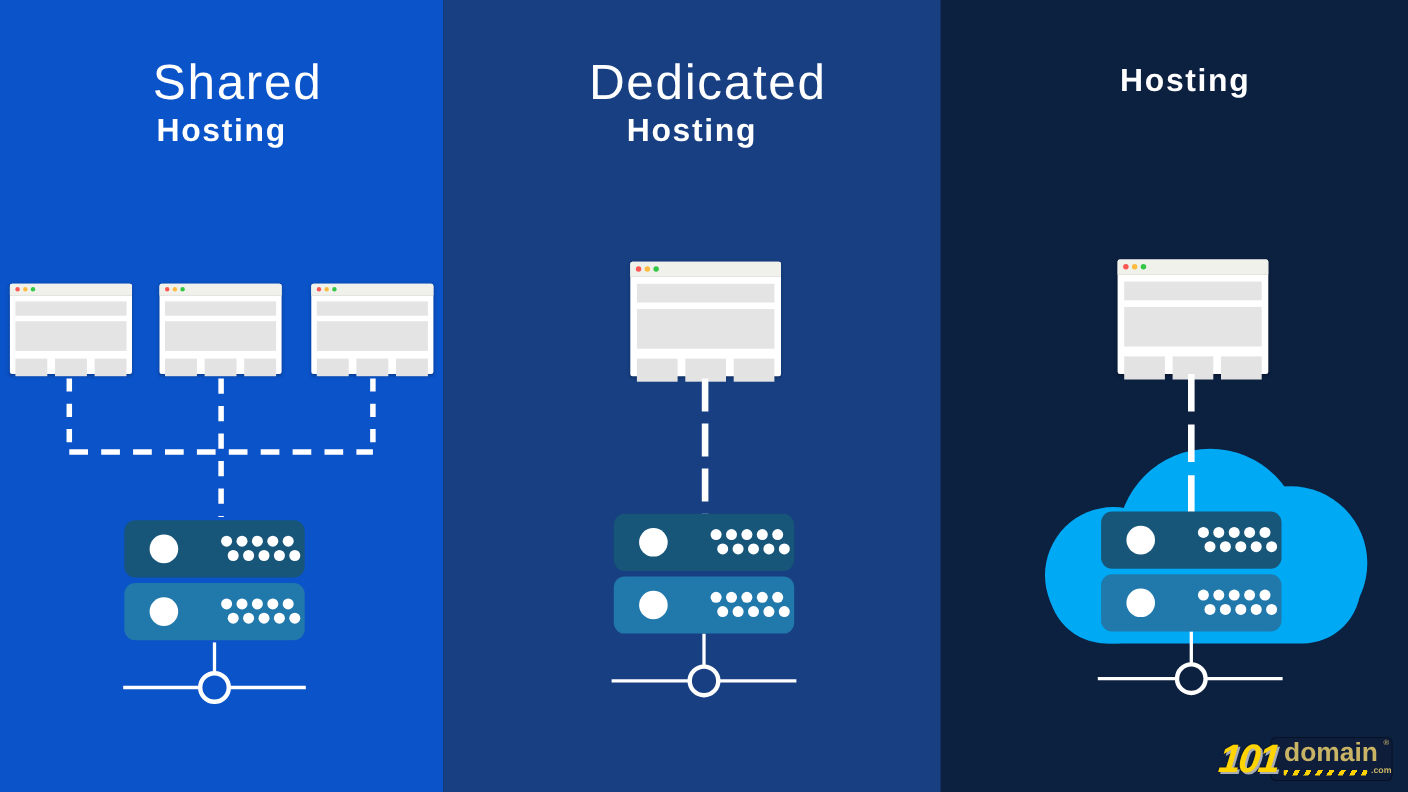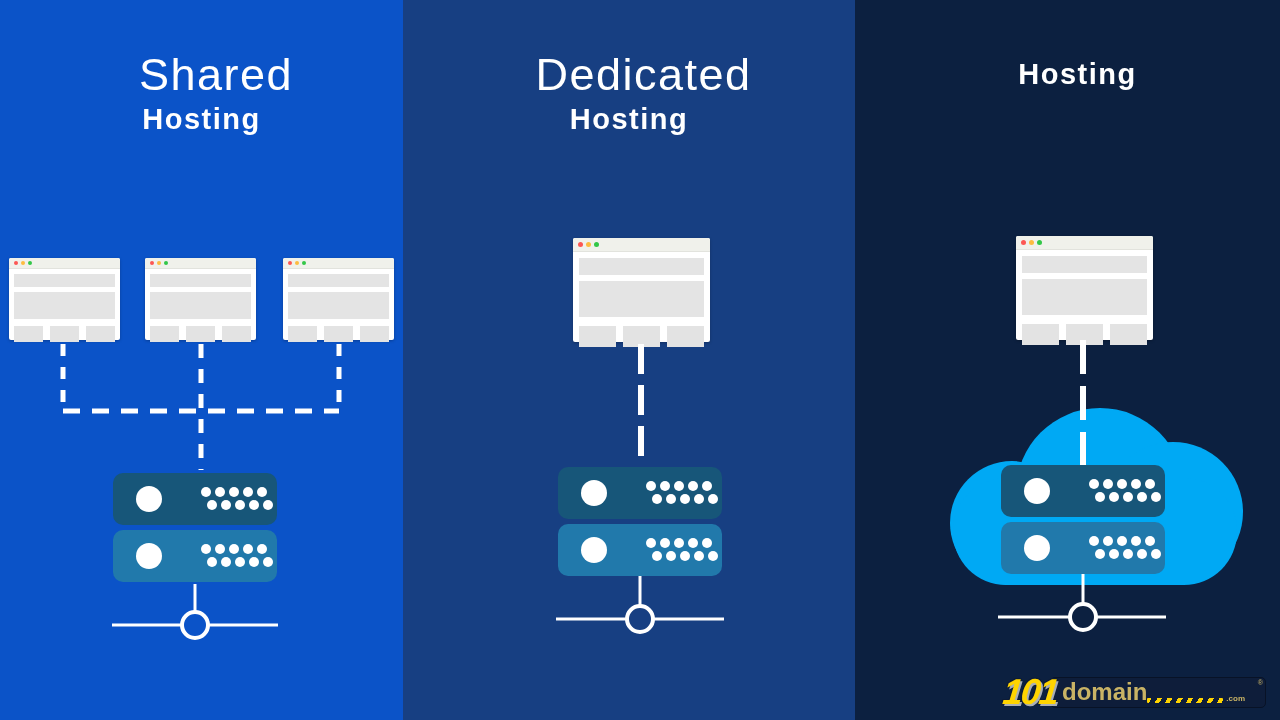--- a/index.html
+++ b/index.html
@@ -55,23 +55,23 @@
 
   .cloudsvg{position:absolute;left:0;top:0;z-index:1;}
   .panel .wires{z-index:2;}
 
   
   .logo{position:absolute;right:14px;bottom:10px;display:flex;align-items:center;z-index:5;}
   .logo-101{font-style:italic;font-weight:900;font-size:36px;color:#ffd400;letter-spacing:-2px;
             transform:skewX(-6deg);z-index:2;margin-right:-7px;line-height:36px;
             text-shadow:2px 2px 0 #a9aeb5,-1px -1px 0 #0d1b35,1px -1px 0 #0d1b35,-1px 1px 0 #0d1b35;}
   .logo-box{position:relative;background:#0e1d3a;border:1px solid #081226;border-radius:5px;
-            padding:2px 20px 4px 11px;display:flex;}
+            padding:2px 0 4px 11px;display:flex;flex-direction:column;}
   .logo-domain{font-weight:700;font-size:24px;line-height:23px;color:#c9b365;letter-spacing:0;}
-  .logo-strip-row{display:flex;align-items:flex-end;gap:3px;margin-top:12px;}
+  .logo-strip-row{display:flex;align-items:flex-end;gap:3px;margin-top:1px;}
   .stripes{height:5px;width:76px;border-radius:1px;
            background:repeating-linear-gradient(120deg,#ffd400 0 4px,#0e1d3a 4px 9px);}
   .logo-tld{font-size:8px;font-weight:700;color:#c9b365;line-height:8px;}
   .logo-reg{position:absolute;top:1px;right:2px;font-size:7px;color:#c9b365;}
 </style>
 </head>
 <body>
 
 <div class="stage">
 

